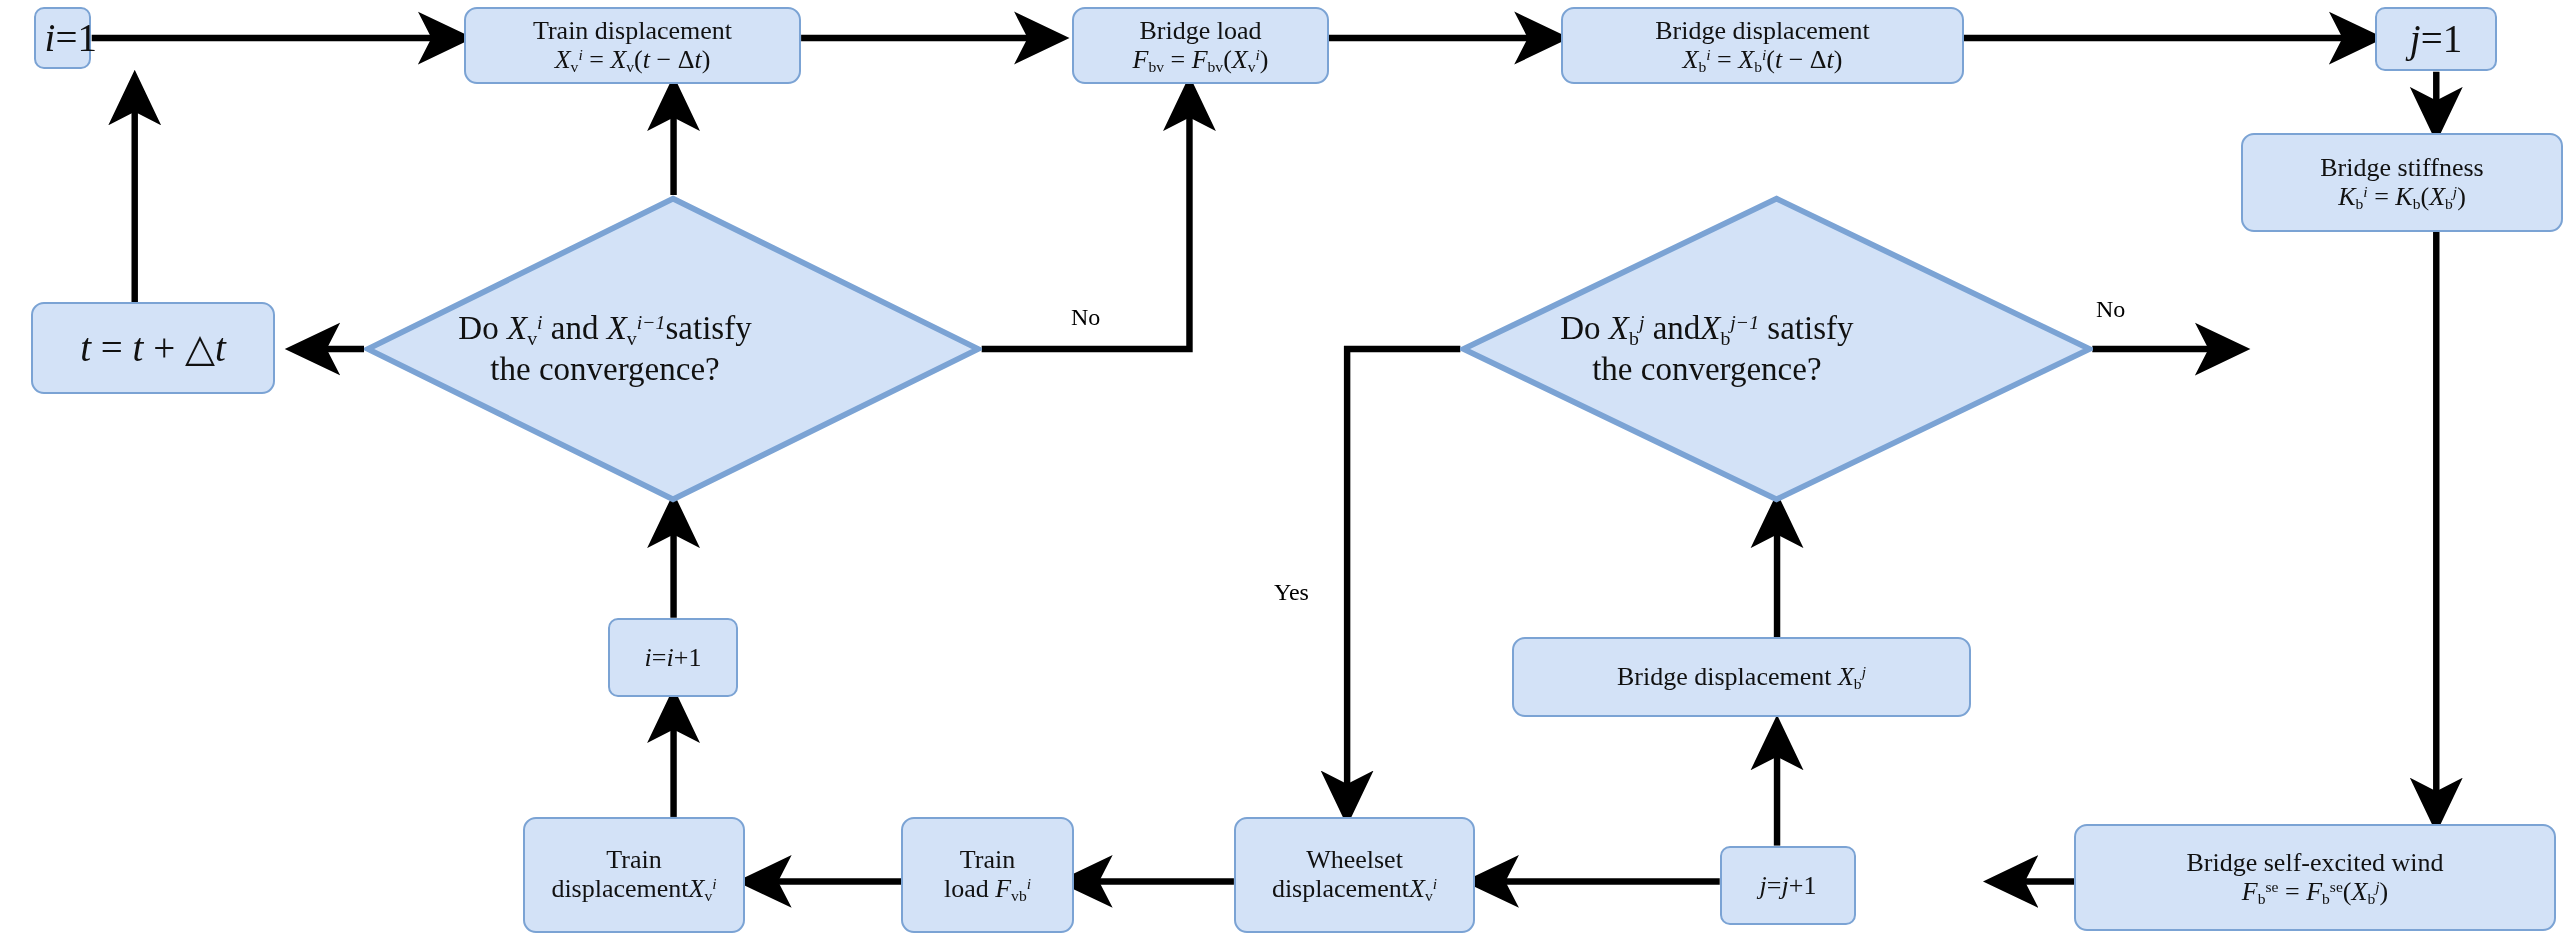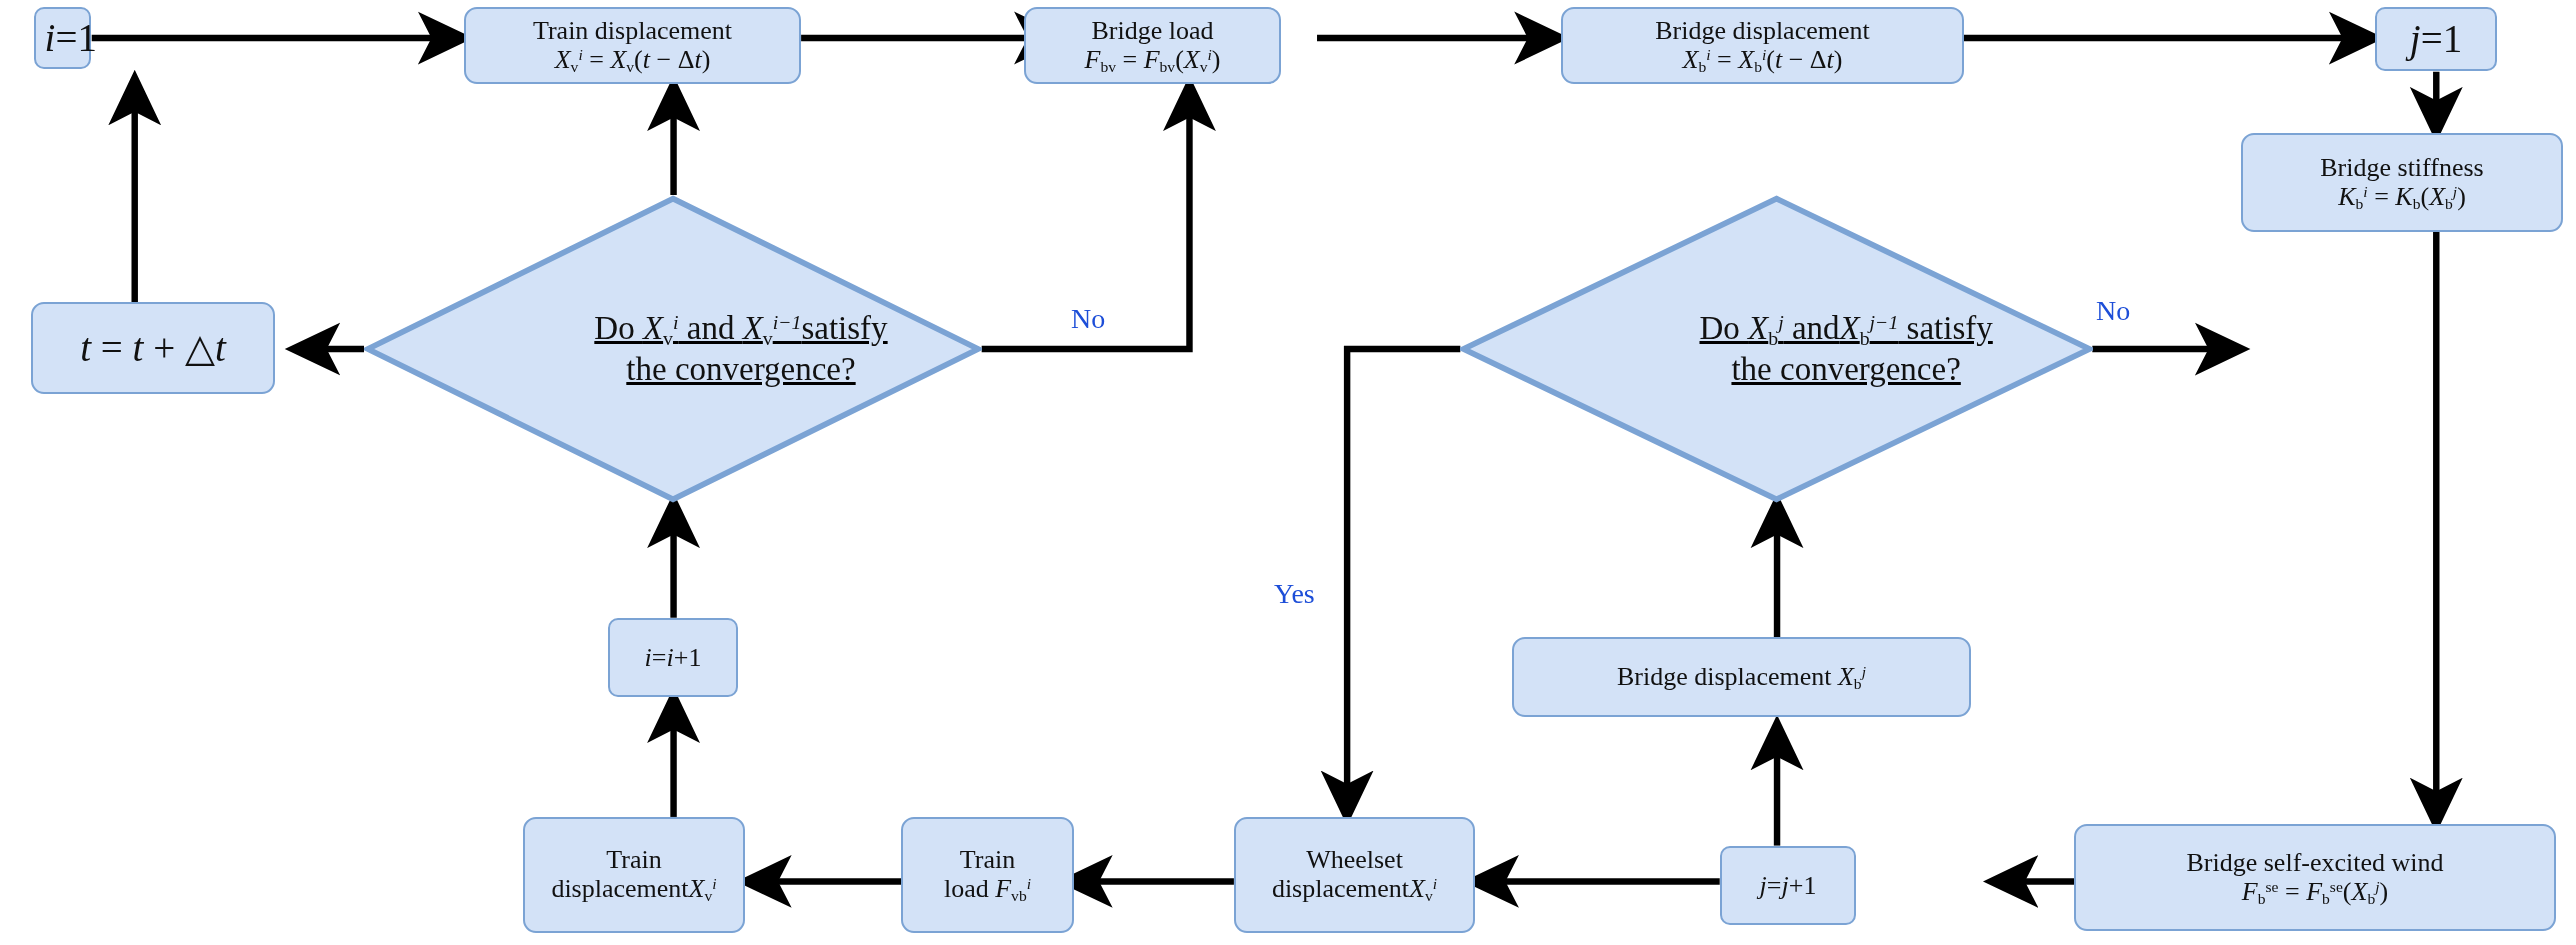--- a/index.html
+++ b/index.html
@@ -27,37 +27,36 @@
     line-height:1.12;
     padding:2.9px 8.6px;
   }
   .node .txt{display:block;width:100%;}
 
   
   .diamond{
     position:absolute;
     display:flex;
     align-items:center;
-    justify-content:flex-end;
-    text-decoration:underline;
+    justify-content:flex-start;
   }
   .diamond svg.shape{position:absolute;left:0;top:0;}
   .diamond .dtxt{
     position:relative;
     z-index:2;
     text-align:center;
     color:#111;
     line-height:1.2;
     width:78%;
   }
 
   .edge-label{
     position:absolute;
-    color:#1d4ed8;
-    font-size:28px;
+    color:#000000;
+    font-size:24px;
     line-height:1;
     white-space:nowrap;
   }
 
   
   .fs-small{font-size:33px;}
   .fs-mid{font-size:26px;}
   .fs-big{font-size:39px;}
 
   i.mi{font-style:italic;font-family:"Liberation Serif","DejaVu Serif",serif;}
@@ -125,21 +124,21 @@
     <span class="txt"><i class="mi">i</i>=1</span>
   </div>
 
   <div class="node fs-mid" style="left:464px;top:7.2px;width:337px;height:77px;">
     <span class="txt">
       Train displacement<br>
       <i class="mi">X</i><sub class="rm">v</sub><sup class="supi">i</sup> = <i class="mi">X</i><sub class="rm">v</sub>(<i class="mi">t</i> − Δ<i class="mi">t</i>)
     </span>
   </div>
 
-  <div class="node fs-mid" style="left:1024px;top:7.2px;width:257px;height:77px;">
+  <div class="node fs-mid" style="left:1072px;top:7.2px;width:257px;height:77px;">
     <span class="txt">
       Bridge load<br>
       <i class="mi">F</i><sub class="rm">bv</sub> = <i class="mi">F</i><sub class="rm">bv</sub>(<i class="mi">X</i><sub class="rm">v</sub><sup class="supi">i</sup>)
     </span>
   </div>
 
   <div class="node fs-mid" style="left:1561px;top:7.2px;width:403px;height:77px;">
     <span class="txt">
       Bridge displacement<br>
       <i class="mi">X</i><sub class="rm">b</sub><sup class="supi">i</sup> = <i class="mi">X</i><sub class="rm">b</sub><sup class="supi">i</sup>(<i class="mi">t</i> − Δ<i class="mi">t</i>)

